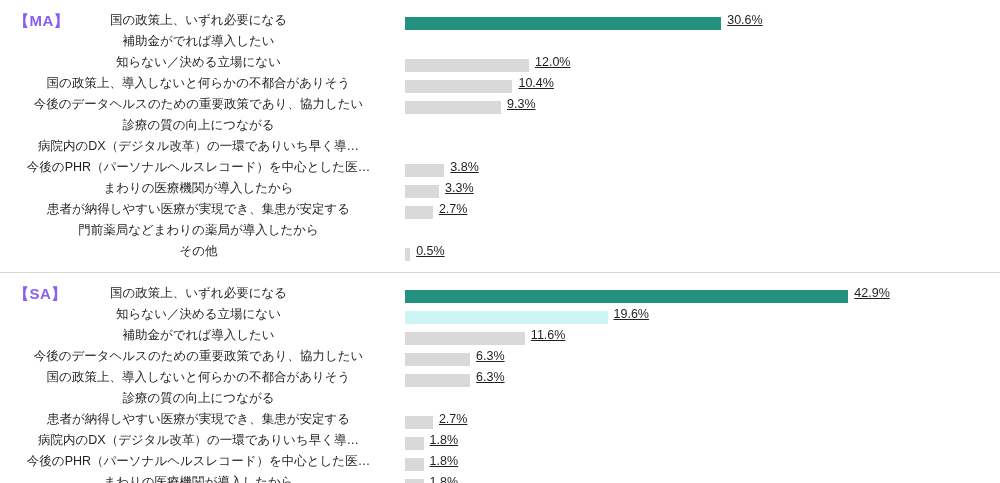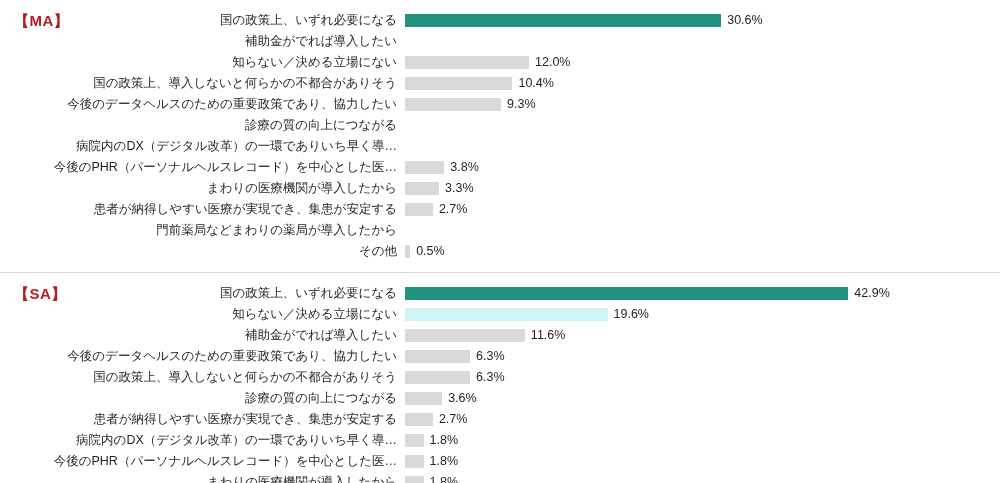--- a/index.html
+++ b/index.html
@@ -29,48 +29,49 @@
   .panel-divider {
     border-top: 1px solid #d6d6d6;
   }
   .panel-title {
     position: absolute;
     left: 14px;
     top: 12px;
     font-size: 15px;
     font-weight: bold;
     letter-spacing: 0.5px;
-    color: #b91c1c;
+    color: #8b5cf6;
   }
   .chart {
     margin-left: 0;
   }
   .row {
     display: flex;
     align-items: center;
     height: 20px;
     margin-bottom: 1px;
   }
   .cat-label {
     width: 405px;
-    text-align: right;
+    text-align: center;
     padding-right: 8px;
     box-sizing: border-box;
     font-size: 12.5px;
     color: #231f20;
     white-space: nowrap;
     overflow: hidden;
     line-height: 20px;
   }
   .bar-area {
     position: relative;
     flex: 1;
     height: 20px;
     display: flex;
-    align-items: center;
+    align-items: flex-end;
+    text-decoration: underline;
   }
   .bar {
     height: 13px;
     background: #d9d9d9;
     border-radius: 0;
   }
   .bar.top {
     background: #23917f;
   }
   .bar.second {
@@ -196,24 +197,20 @@
         </div>
         <div class="row">
           <div class="cat-label">国の政策上、導入しないと何らかの不都合がありそう</div>
           <div class="bar-area">
             <div class="bar" style="width: 65.1px;"></div>
             <div class="val">6.3%</div>
           </div>
         </div>
         <div class="row">
           <div class="cat-label">診療の質の向上につながる</div>
-          <div class="bar-area">
-            <div class="bar" style="width: 37.2px;"></div>
-            <div class="val">3.6%</div>
-          </div>
         </div>
         <div class="row">
           <div class="cat-label">患者が納得しやすい医療が実現でき、集患が安定する</div>
           <div class="bar-area">
             <div class="bar" style="width: 27.9px;"></div>
             <div class="val">2.7%</div>
           </div>
         </div>
         <div class="row">
           <div class="cat-label">病院内のDX（デジタル改革）の一環でありいち早く導…</div>

